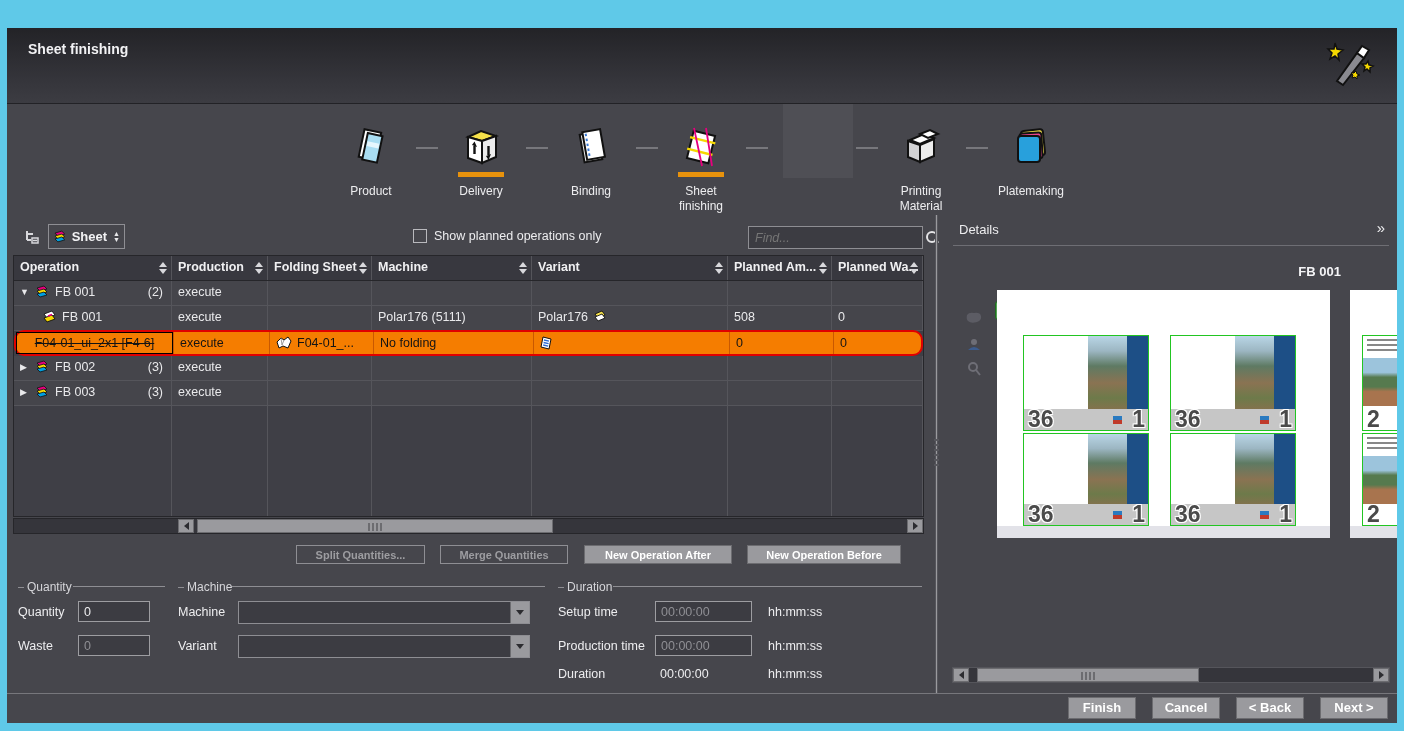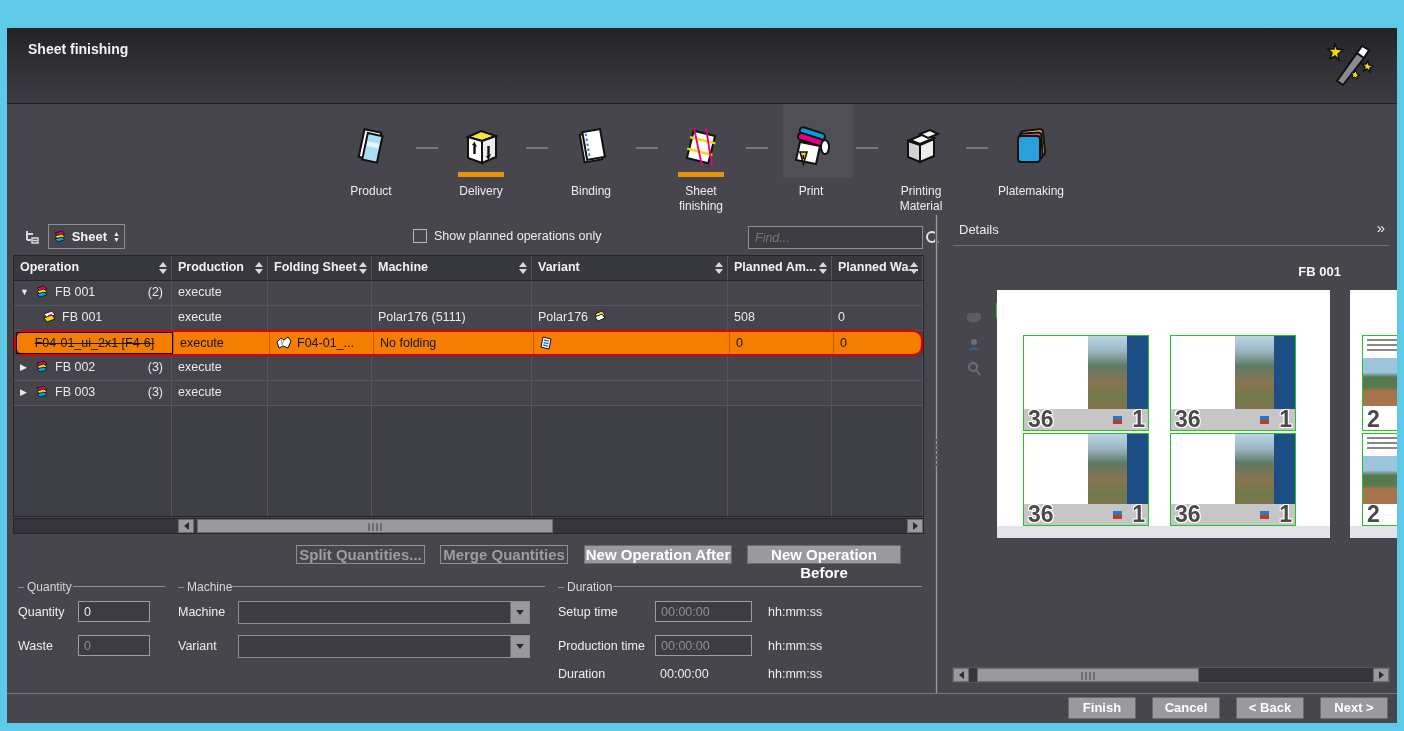--- a/index.html
+++ b/index.html
@@ -76,21 +76,21 @@
   .hscroll { position:absolute; height:16px; background:#35353b; border:1px solid #26262a; display:flex; }
   .sb-btn { width:16px; height:14px; background:#9a9a9e; border:1px solid #6c6c70; display:flex; align-items:center; justify-content:center; }
   .sb-left { width:0; height:0; border-top:4px solid transparent; border-bottom:4px solid transparent; border-right:5px solid #2c2c30; }
   .sb-right { width:0; height:0; border-top:4px solid transparent; border-bottom:4px solid transparent; border-left:5px solid #2c2c30; }
   .sb-track { flex:1; position:relative; background:#35353b; }
   .sb-thumb { position:absolute; top:0; height:14px; background:#9a9a9e; border:1px solid #6c6c70; }
   .grips { position:absolute; left:50%; top:3px; margin-left:-7px; width:14px; height:8px;
            background:repeating-linear-gradient(90deg,#6c6c70 0 2px,transparent 2px 4px); }
 
   
-  .btn { position:absolute; height:19px; background:#9a9a9e; color:#fff; font-weight:bold; font-size:15px; text-align:center; line-height:18px; border:1px solid #6c6c70; cursor:default; }
+  .btn { position:absolute; height:19px; background:#9a9a9e; color:#fff; font-weight:bold; font-size:11px; text-align:center; line-height:18px; border:1px solid #6c6c70; cursor:default; }
   .btn.ghost { background:transparent; color:#9d9da1; border:1px solid #8e8e93; }
 
   
   .legend { position:absolute; font-size:12px; color:#d6d6da; }
   .legend::before { content:""; display:inline-block; width:6px; height:1px; background:#8e8e93; vertical-align:middle; margin-right:3px; }
   .gline { position:absolute; height:1px; background:#8e8e93; }
   .flabel { position:absolute; font-size:12.5px; color:#ededef; }
   .inp { position:absolute; height:21px; border:1px solid #9d9da1; background:#3c3c42; color:#ededef; font-size:12.5px; padding:0 5px; font-family:"Liberation Sans",sans-serif; outline:none; }
   .inp.dis { color:#8f8f94; }
   .plain-val { position:absolute; font-size:12.5px; color:#ededef; }
@@ -206,33 +206,20 @@
             <line x1="8" y1="26" x2="34" y2="26" stroke="#f5d800" stroke-width="2.4"></line>
           </g>
           <line x1="14" y1="2" x2="22" y2="40" stroke="#e6007e" stroke-width="1.8"></line>
           <line x1="26" y1="2" x2="32" y2="40" stroke="#e6007e" stroke-width="1.8"></line>
         </svg>
         <div class="step-underline"></div>
         <div class="step-label">Sheet
 finishing</div>
       </div>
 
-      <div class="step" style="left:762px;">
-        <svg class="step-icon" viewBox="0 0 42 42">
-          <g transform="rotate(18 21 12)">
-            <rect x="8" y="4" width="26" height="7" rx="3.5" fill="#00a0e0" stroke="#111" stroke-width="2"></rect>
-            <rect x="8" y="10" width="26" height="7" rx="3.5" fill="#e6007e" stroke="#111" stroke-width="2"></rect>
-          </g>
-          <ellipse cx="35" cy="21" rx="4" ry="7" fill="#fff" stroke="#111" stroke-width="2"></ellipse>
-          <polygon points="10,16 30,20 26,38 6,34" fill="#fff" stroke="#111" stroke-width="2"></polygon>
-          <polygon points="10,26 17,26 13.5,38" fill="#f5d800" stroke="#111" stroke-width="1.6"></polygon>
-          <line x1="13.3" y1="29" x2="13.3" y2="33" stroke="#111" stroke-width="1.6"></line>
-        </svg>
-        <div class="step-label">Print</div>
-      </div>
 
       <div class="step" style="left:872px;">
         <svg class="step-icon" viewBox="0 0 42 42">
           <polygon points="10,14 24,8 34,12 20,18" fill="#fff" stroke="#111" stroke-width="2"></polygon>
           <polygon points="20,8 30,4 38,8 28,12" fill="#fff" stroke="#111" stroke-width="2"></polygon>
           <polygon points="8,15 20,19 20,36 8,31" fill="#d2d2d4" stroke="#111" stroke-width="2"></polygon>
           <polygon points="20,19 34,13 34,30 20,36" fill="#ececec" stroke="#111" stroke-width="2"></polygon>
         </svg>
         <div class="step-label">Printing
 Material</div>

